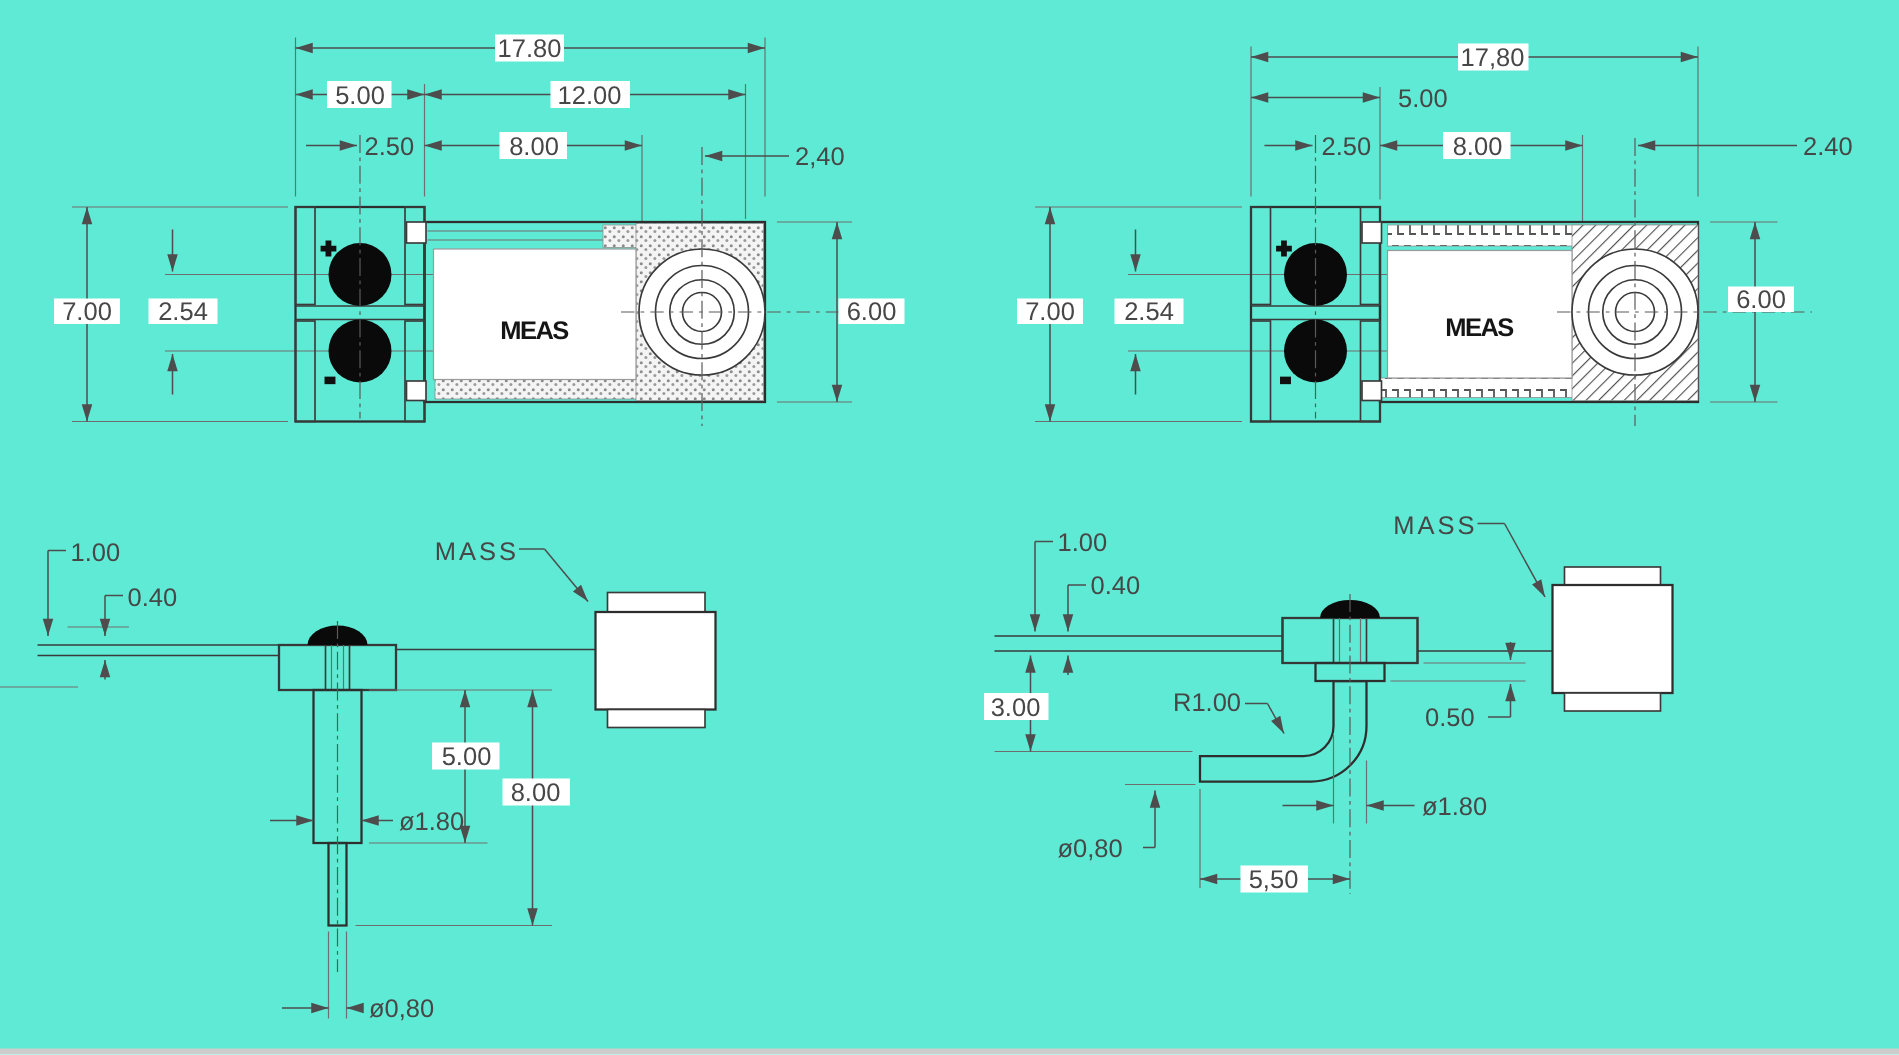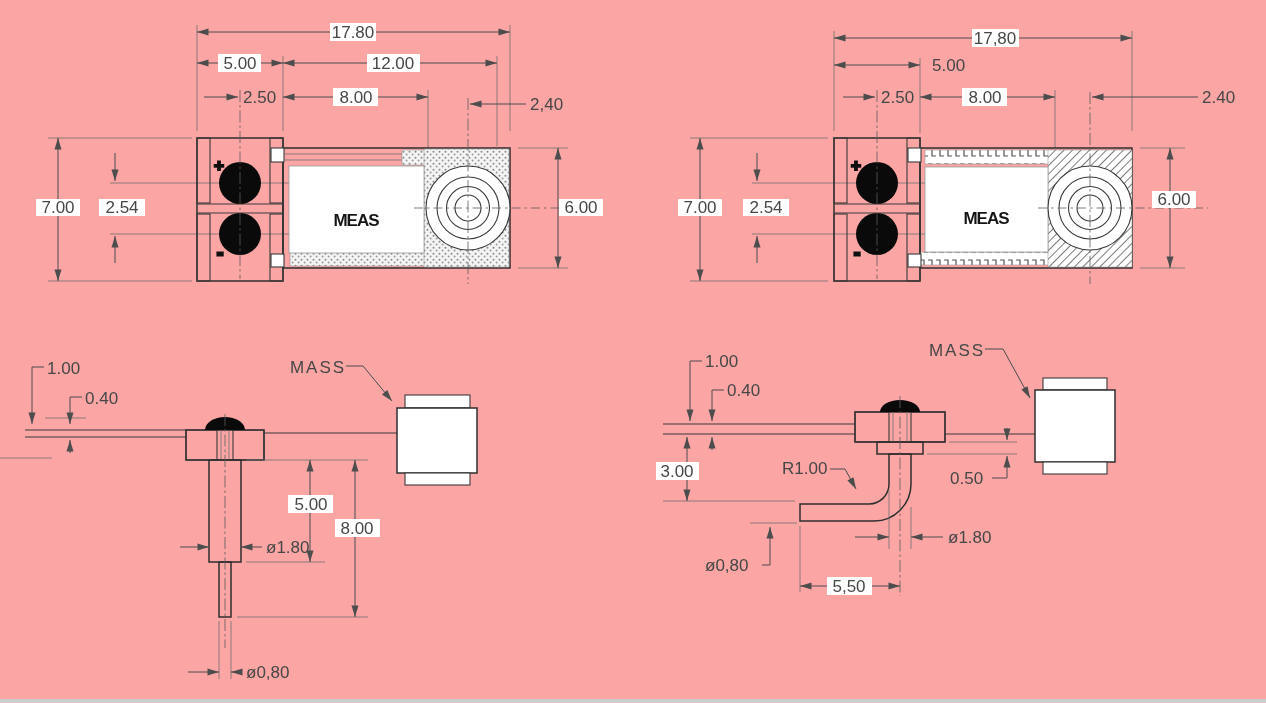--- a/index.html
+++ b/index.html
@@ -1,16 +1,16 @@
 <!DOCTYPE html>
 <html><head>
 <meta charset="utf-8">
 <style>
   html,body{margin:0;padding:0;background:#ffffff;}
-  .canvas{position:relative;width:1266px;height:703px;background:#fca5a5;overflow:hidden;}
+  .canvas{position:relative;width:1266px;height:703px;background:#5eead4;overflow:hidden;}
   svg{position:absolute;left:0;top:0;}
   svg text{font-family:"Liberation Sans","DejaVu Sans",sans-serif;fill:#474747;font-size:17px;}
   svg text.dim{font-size:17px;}
   svg text.logo-text{font-weight:bold;fill:#151515;letter-spacing:-1px;}
   svg text.mark{font-weight:bold;fill:#101010;}
   .bottom-strip{position:absolute;left:0;bottom:0;width:100%;height:4px;background:#cdcdcd;}
   .thin{stroke:#6e6e6e;stroke-width:0.8;fill:none;}
   .out{stroke:#2e2e2e;stroke-width:1.5;fill:none;}
   .out2{stroke:#3a3a3a;stroke-width:1.1;fill:none;}
   .diml{stroke:#4d4d4d;stroke-width:1;fill:none;}

